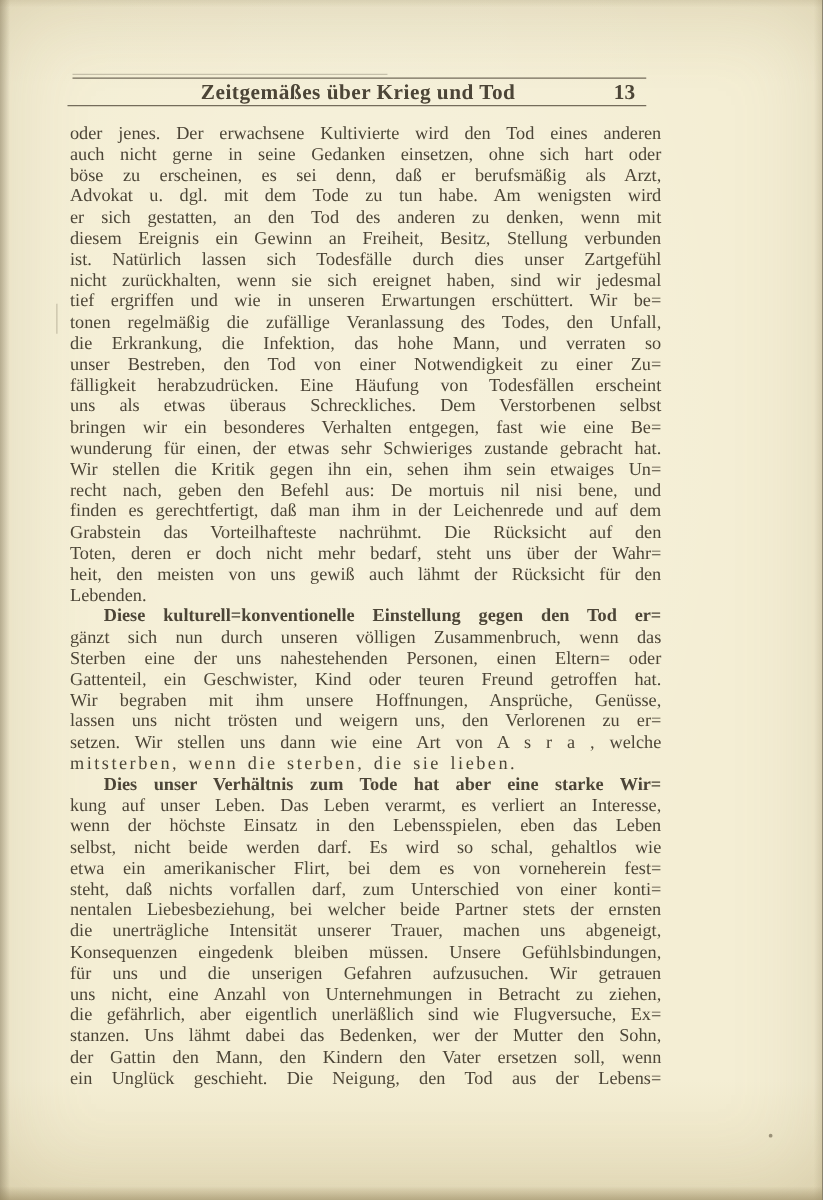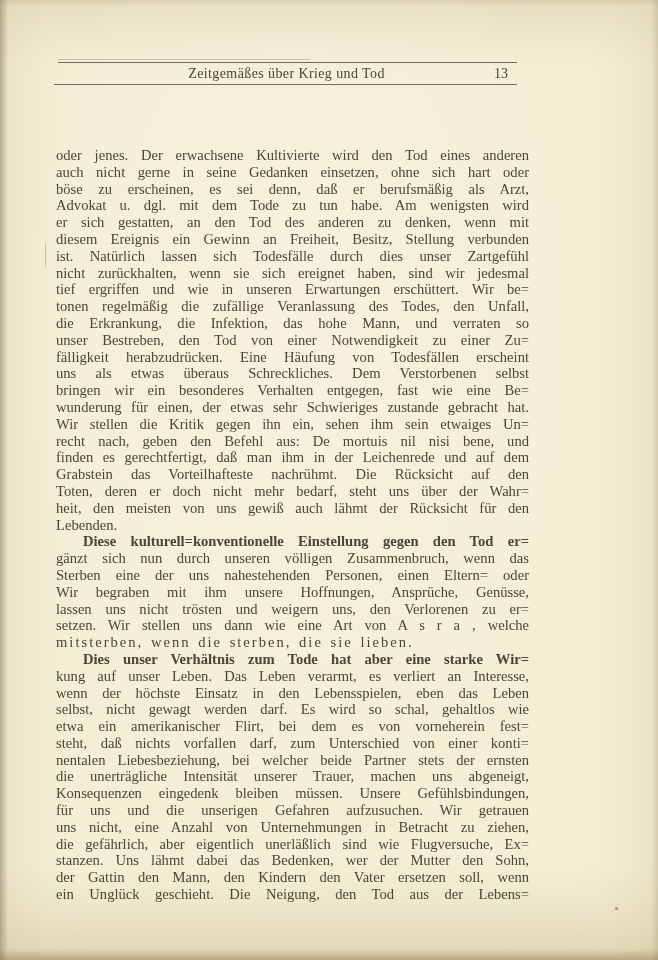--- a/index.html
+++ b/index.html
@@ -74,21 +74,22 @@
     background: var(--rule, #5d5545);
     opacity: 0.35;
   }
   .rule-bottom { top: 84px; left: -2px; right: 0; }
   .head-row {
     position: absolute;
     top: 63px;
     left: 0; right: 0;
     height: 21px;
     line-height: 21px;
-    font-size: 14px;
+    font-size: 17px;
+    font-weight: bold;
   }
   .running-head {
     display: block;
     text-align: center;
     letter-spacing: 0.4px;
   }
   .page-number {
     position: absolute;
     right: 9px;
     top: 0;
@@ -96,21 +97,20 @@
 
   
   .body-text {
     position: absolute;
     left: 56px;
     top: 99px;
     width: 473px;
     font-size: 14.6px;
     line-height: 16.8px;
     word-spacing: 1px;
-    margin-top: 48px;
   }
   .line {
     text-align: justify;
     text-align-last: justify;
     -moz-text-align-last: justify;
     white-space: normal;
   }
   .line.last {
     text-align-last: left;
     -moz-text-align-last: left;
@@ -152,28 +152,29 @@
       <div class="line">Wir stellen die Kritik gegen ihn ein, sehen ihm sein etwaiges Un=</div>
       <div class="line">recht nach, geben den Befehl aus: De mortuis nil nisi bene, und</div>
       <div class="line">finden es gerechtfertigt, daß man ihm in der Leichenrede und auf dem</div>
       <div class="line">Grabstein das Vorteilhafteste nachrühmt. Die Rücksicht auf den</div>
       <div class="line">Toten, deren er doch nicht mehr bedarf, steht uns über der Wahr=</div>
       <div class="line">heit, den meisten von uns gewiß auch lähmt der Rücksicht für den</div>
       <div class="line last">Lebenden.</div>
       <div class="line indent">Diese kulturell=konventionelle Einstellung gegen den Tod er=</div>
       <div class="line">gänzt sich nun durch unseren völligen Zusammenbruch, wenn das</div>
       <div class="line">Sterben eine der uns nahestehenden Personen, einen Eltern= oder</div>
+      <div class="line">Gattenteil, ein Geschwister, Kind oder teuren Freund getroffen hat.</div>
       <div class="line">Wir begraben mit ihm unsere Hoffnungen, Ansprüche, Genüsse,</div>
       <div class="line">lassen uns nicht trösten und weigern uns, den Verlorenen zu er=</div>
       <div class="line">setzen. Wir stellen uns dann wie eine Art von A s r a , welche</div>
       <div class="line last spaced">mitsterben, wenn die sterben, die sie lieben.</div>
       <div class="line indent">Dies unser Verhältnis zum Tode hat aber eine starke Wir=</div>
       <div class="line">kung auf unser Leben. Das Leben verarmt, es verliert an Interesse,</div>
       <div class="line">wenn der höchste Einsatz in den Lebensspielen, eben das Leben</div>
-      <div class="line">selbst, nicht gewagt werden darf. Es wird so schal, gehaltlos wie</div>
+      <div class="line">selbst, nicht beide werden darf. Es wird so schal, gehaltlos wie</div>
       <div class="line">etwa ein amerikanischer Flirt, bei dem es von vorneherein fest=</div>
       <div class="line">steht, daß nichts vorfallen darf, zum Unterschied von einer konti=</div>
       <div class="line">nentalen Liebesbeziehung, bei welcher beide Partner stets der ernsten</div>
       <div class="line">die unerträgliche Intensität unserer Trauer, machen uns abgeneigt,</div>
       <div class="line">Konsequenzen eingedenk bleiben müssen. Unsere Gefühlsbindungen,</div>
       <div class="line">für uns und die unserigen Gefahren aufzusuchen. Wir getrauen</div>
       <div class="line">uns nicht, eine Anzahl von Unternehmungen in Betracht zu ziehen,</div>
       <div class="line">die gefährlich, aber eigentlich unerläßlich sind wie Flugversuche, Ex=</div>
       <div class="line">stanzen. Uns lähmt dabei das Bedenken, wer der Mutter den Sohn,</div>
       <div class="line">der Gattin den Mann, den Kindern den Vater ersetzen soll, wenn</div>

